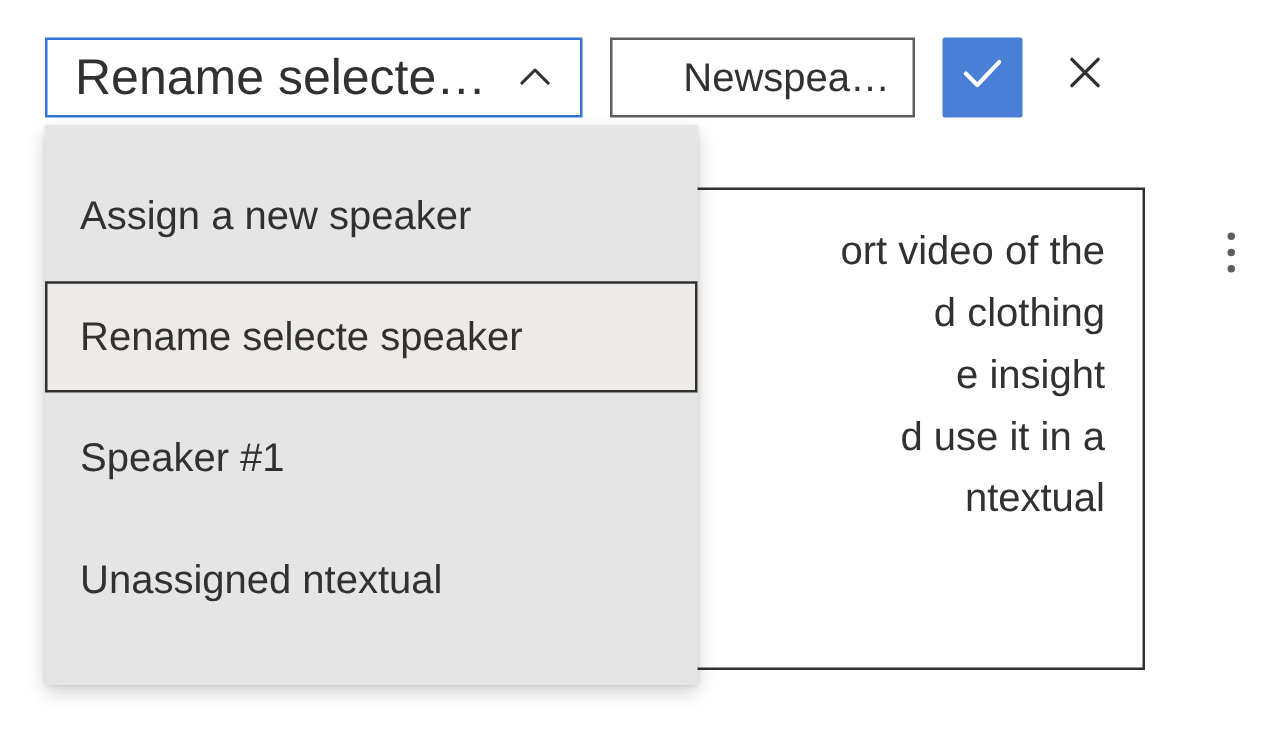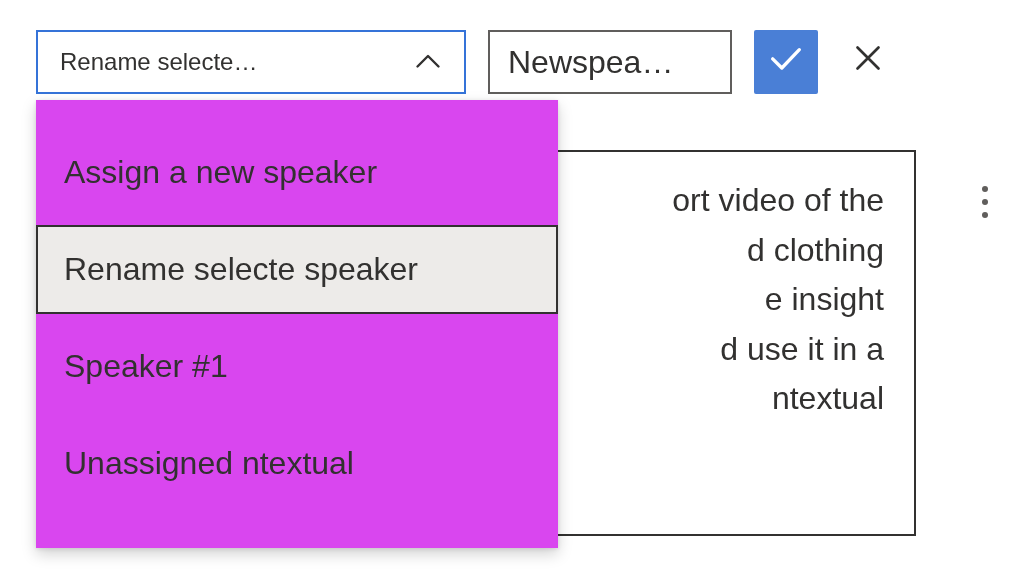--- a/index.html
+++ b/index.html
@@ -30,21 +30,21 @@
       height: 64px;
       width: 430px;
       padding: 0 18px 0 22px;
       background: #ffffff;
       cursor: pointer;
     }
     .dropdown-trigger span.label {
       white-space: nowrap;
       overflow: hidden;
       text-overflow: ellipsis;
-      font-size: 24px;
+      font-size: 40px;
     }
     .chevron {
       flex-shrink: 0;
       margin-left: 12px;
     }
     .chevron svg {
       display: block;
     }
     .text-input {
       border: 2px solid #605e5c;
@@ -59,20 +59,21 @@
       overflow: hidden;
       text-overflow: ellipsis;
     }
     .text-input .val {
       display: inline-block;
       width: 100%;
       white-space: nowrap;
       overflow: hidden;
       text-overflow: ellipsis;
       line-height: 60px;
+      text-align: right;
     }
     .confirm-button {
       width: 64px;
       height: 64px;
       background: #4a7fd6;
       display: flex;
       align-items: center;
       justify-content: center;
       cursor: pointer;
       border-radius: 2px;
@@ -84,21 +85,21 @@
       align-items: center;
       justify-content: center;
       cursor: pointer;
       margin-left: 4px;
     }
     .dropdown-panel {
       position: absolute;
       left: 36px;
       top: 100px;
       width: 522px;
-      background: #d946ef;
+      background: #e5e5e5;
       box-shadow: 0 6px 14px rgba(0,0,0,0.18), 0 1px 4px rgba(0,0,0,0.1);
       padding: 28px 0 40px 0;
       z-index: 10;
     }
     .dropdown-item {
       padding: 26px 28px;
       font-size: 32px;
       cursor: pointer;
       margin-bottom: 8px;
     }

